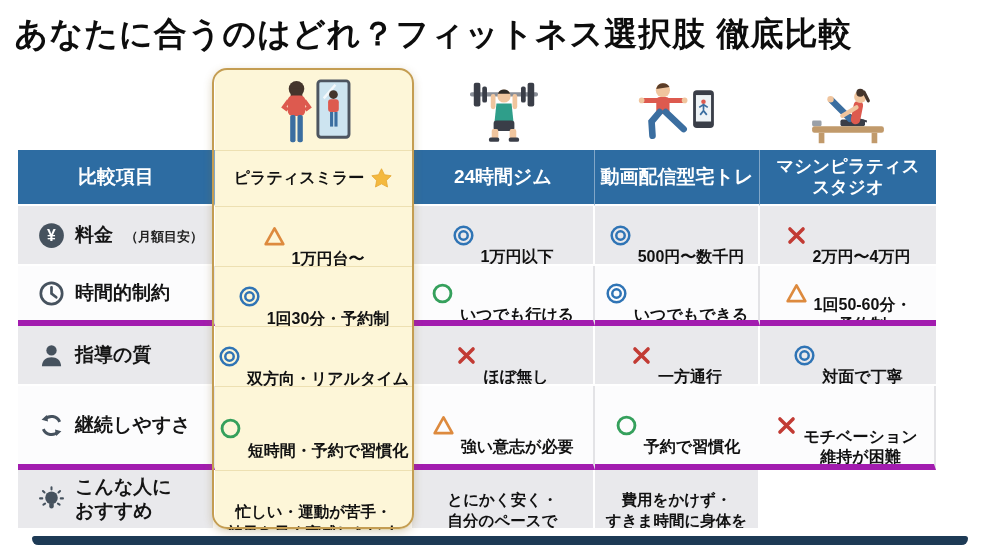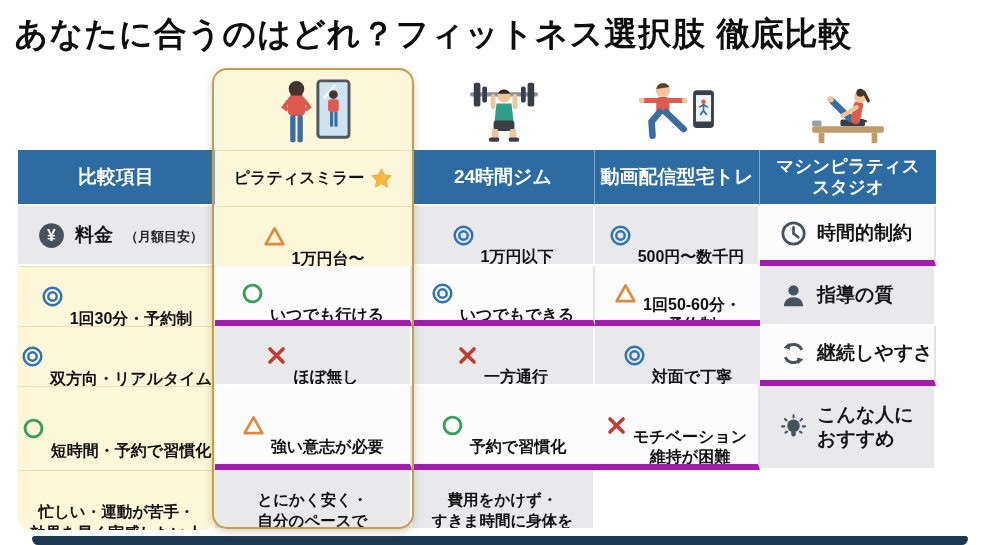--- a/index.html
+++ b/index.html
@@ -195,20 +195,28 @@
     </div>
   <div class="cell g">
       <span class="sym">
         <svg width="23" height="23" viewBox="0 0 24 24" fill="none" stroke="#2f74b5" stroke-width="2.6">
           <circle cx="12" cy="12" r="9.2"></circle>
           <circle cx="12" cy="12" r="4.4"></circle>
         </svg>
       </span>
       <span class="val">500円〜数千円</span>
     </div>
+  <div class="cell g lastcol">
+      <span class="sym">
+        <svg width="21" height="21" viewBox="0 0 24 24" stroke="#c23b34" stroke-width="4" stroke-linecap="round">
+          <path d="M4.5 4.5l15 15M19.5 4.5l-15 15"></path>
+        </svg>
+      </span>
+      <span class="val">2万円〜4万円</span>
+    </div>
 
   <div class="cell lab w">
     <span class="ric">
       <svg width="27" height="27" viewBox="0 0 24 24" fill="none" stroke="#46525e" stroke-width="2.4">
           <circle cx="12" cy="12" r="9.5"></circle>
           <path d="M12 6.5V12l4.2 3.4" stroke-linecap="round"></path>
         </svg>
     </span>
     <span class="ltxt"><span class="lmain">時間的制約</span><span class="lsub"></span></span>
   </div>

